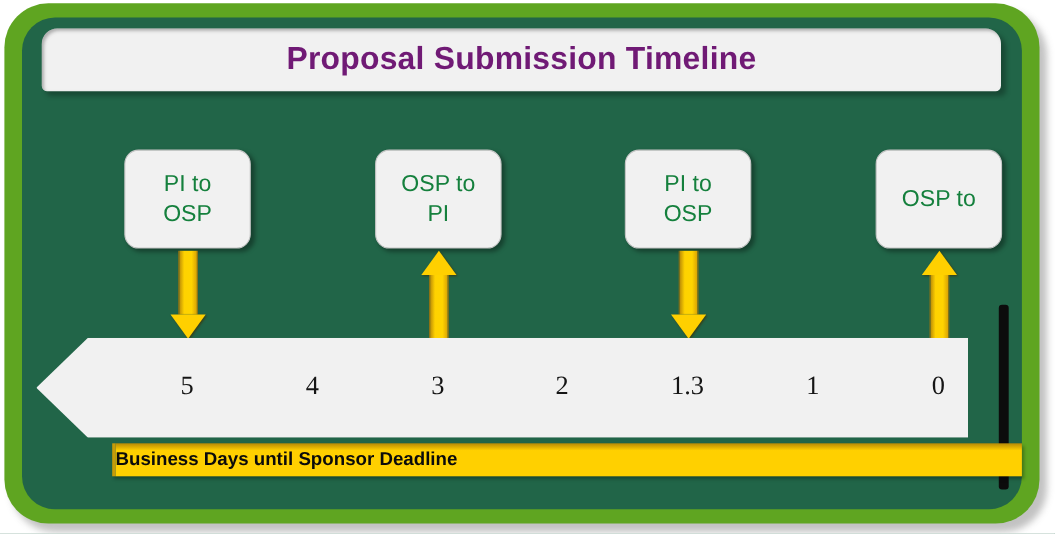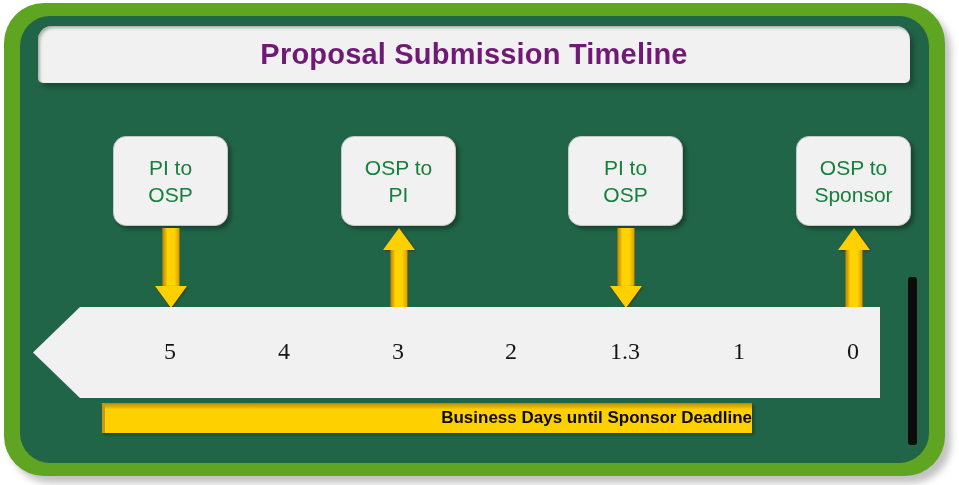--- a/index.html
+++ b/index.html
@@ -155,29 +155,29 @@
     height: 168px;
     background: #0C0C0C;
     border-radius: 3px;
   }
 
   
   #caption-bar {
     position: absolute;
     left: 102px;
     top: 403px;
-    width: 650px;
+    width: 827px;
     height: 30px;
     background: linear-gradient(to bottom, #B68A05 0%, #FFD000 22%, #FFD000 100%);
     border-left: 3px solid #C79B08;
     box-sizing: border-box;
     box-shadow: 2px 2px 3px rgba(0,0,0,0.30);
     display: flex;
     align-items: center;
-    justify-content: flex-end;
+    justify-content: flex-start;
   }
   #caption-text {
     font-size: 17px;
     font-weight: bold;
     color: #0B0B0B;
     white-space: nowrap;
   }
 </style>
 </head>
 <body>
@@ -214,21 +214,20 @@
     <span>PI to</span>
     <span>OSP</span>
   </div>
   <div class="arrow down" style="left:610px; top:228px; height:80px;">
     <div class="shaft" style="top:0; height:58px;"></div>
     <div class="head" style="top:58px;"></div>
   </div>
 
   <div class="label-box" style="left:796px; top:136px;">
     <span>OSP to</span>
-    <span>Sponsor</span>
   </div>
   <div class="arrow up" style="left:838px; top:228px; height:80px;">
     <div class="head" style="top:0;"></div>
     <div class="shaft" style="top:22px; height:58px;"></div>
   </div>
 
   <div id="timeline-band"></div>
   <div id="tick-layer">
     <div class="tick-label" style="left:137px;">5</div>
     <div class="tick-label" style="left:251px;">4</div>

